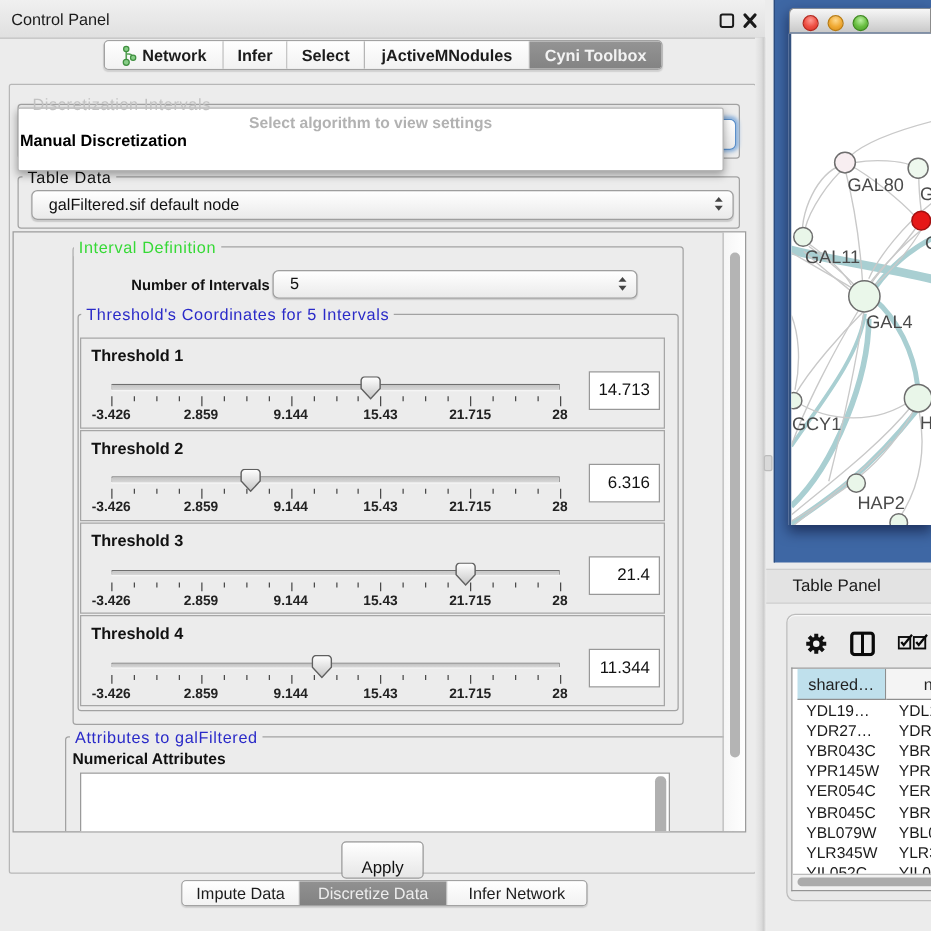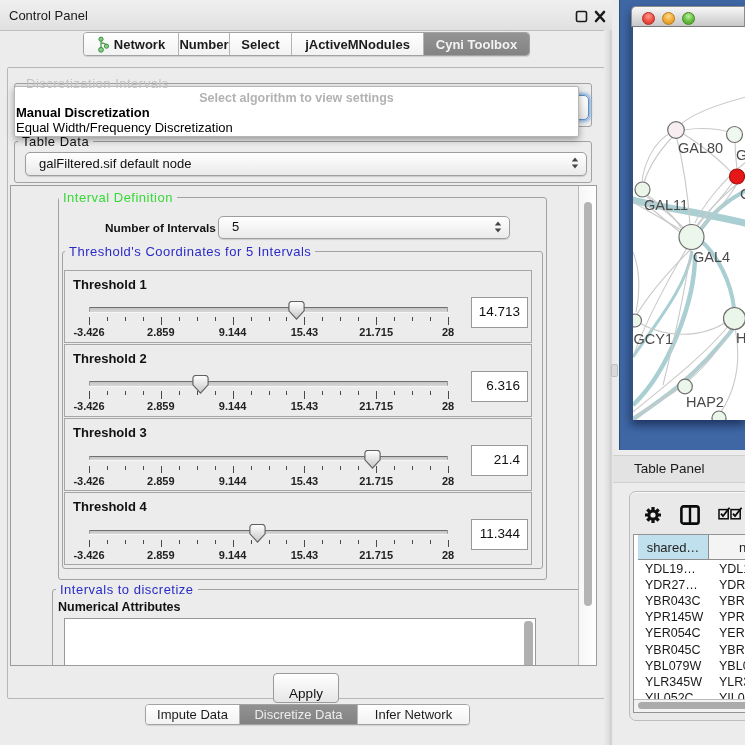--- a/index.html
+++ b/index.html
@@ -76,34 +76,33 @@
 </svg>
 <div id="panel" class="abs"></div>
 <div class="abs" style="left:604px;top:30px;width:9px;height:715px;background:linear-gradient(90deg,#ececec,#dddddd 55%,#cccccc 78%,#f0f0f0);"></div>
 <div id="tabs" class="abs">
   <div class="seg" style="width:94px"><svg width="13" height="17" viewBox="0 0 13 17" style="margin-right:4px">
     <path d="M4 4 L4 14 M4 7 C7 7 9 7.5 9.3 10" stroke="#55a055" stroke-width="1.3" fill="none"></path>
     <circle cx="4" cy="3.2" r="2.1" fill="#86cd86" stroke="#3f8f3f" stroke-width="1"></circle>
     <circle cx="4" cy="13.8" r="2.4" fill="#86cd86" stroke="#3f8f3f" stroke-width="1"></circle>
     <circle cx="9.5" cy="10.2" r="2.1" fill="#86cd86" stroke="#3f8f3f" stroke-width="1"></circle>
   </svg>Network</div>
-  <div class="seg" style="width:50px">Number</div>
+  <div class="seg" style="width:50px">Infer</div>
   <div class="seg" style="width:61px">Select</div>
   <div class="seg" style="width:131px">jActiveMNodules</div>
   <div class="seg sel" style="width:105px">Cyni Toolbox</div>
 </div>
 
 <div class="group abs" style="left:14px;top:83px;width:576px;height:42px;"></div>
 <div class="abs" style="left:23px;top:76px;font-size:13px;letter-spacing:0.5px;color:#c2c2c2;background:transparent;padding:0 3px;z-index:21;">Discretization Intervals</div>
 <div class="combo abs" style="left:540px;top:95px;width:47px;height:23px;border-color:#5b8fc9;box-shadow:0 0 3px 1.5px #8fb4dd;"></div>
 
 <div id="popup" class="abs">
   <div class="abs" style="left:0;right:0;top:4px;text-align:center;font-size:12.5px;font-weight:bold;color:#b2b2b2;">Select algorithm to view settings</div>
   <div class="abs" style="left:1px;top:18px;font-size:13px;font-weight:bold;color:#000;">Manual Discretization</div>
-  <div class="abs" style="left:1px;top:33px;font-size:13px;color:#000;">Equal Width/Frequency Discretization</div>
 </div>
 
 <div class="group abs" style="left:14px;top:141px;width:576px;height:40px;"></div>
 <div class="glabel abs" style="left:18px;top:134px;color:#111;z-index:19;">Table Data</div>
 <div class="combo abs" style="left:25px;top:152px;width:560px;height:22px;">
   <span class="ct">galFiltered.sif default node</span>
   <svg width="8" height="12" viewBox="0 0 8 12">
       <path d="M4 0.5 L7.2 4.4 H0.8 Z" fill="#444"></path>
       <path d="M4 11.5 L7.2 7.6 H0.8 Z" fill="#444"></path>
     </svg>
@@ -292,21 +291,21 @@
             </linearGradient>
           </defs>
           <path d="M3.5 0.5 h10 a3 3 0 0 1 3 3 v6.8 L8.5 19 L0.5 10.3 v-6.8 a3 3 0 0 1 3-3 Z" fill="url(#tg)" stroke="#606060" stroke-width="1.2"></path>
         </svg>
 <div class="vbox" style="top:26px;">
           <span>11.344</span>
         </div>
 </div>
 
   <div class="group abs" style="left:41px;top:403px;width:533px;height:120px;"></div>
-  <div class="glabel abs" style="left:45px;top:396px;color:#2a2ac8;">Intervals to discretize</div>
+  <div class="glabel abs" style="left:45px;top:396px;color:#2a2ac8;">Attributes to galFiltered</div>
   <div class="abs" style="left:47px;top:414px;font-size:12.5px;font-weight:bold;color:#111;">Numerical Attributes</div>
   <div class="abs" style="left:53px;top:432px;width:470px;height:60px;background:#fff;border:1px solid #9a9a9a;overflow:hidden;">
     <div class="sbthumb" style="right:2px;top:2px;width:9px;height:56px;background:#b0b0b0;"></div>
   </div>
 
   <div class="sbtrack" style="left:567px;top:0;width:18px;height:479px;"></div>
   <div class="sbthumb" style="left:573px;top:16px;width:8px;height:404px;"></div>
 
 </div>
 </div>

